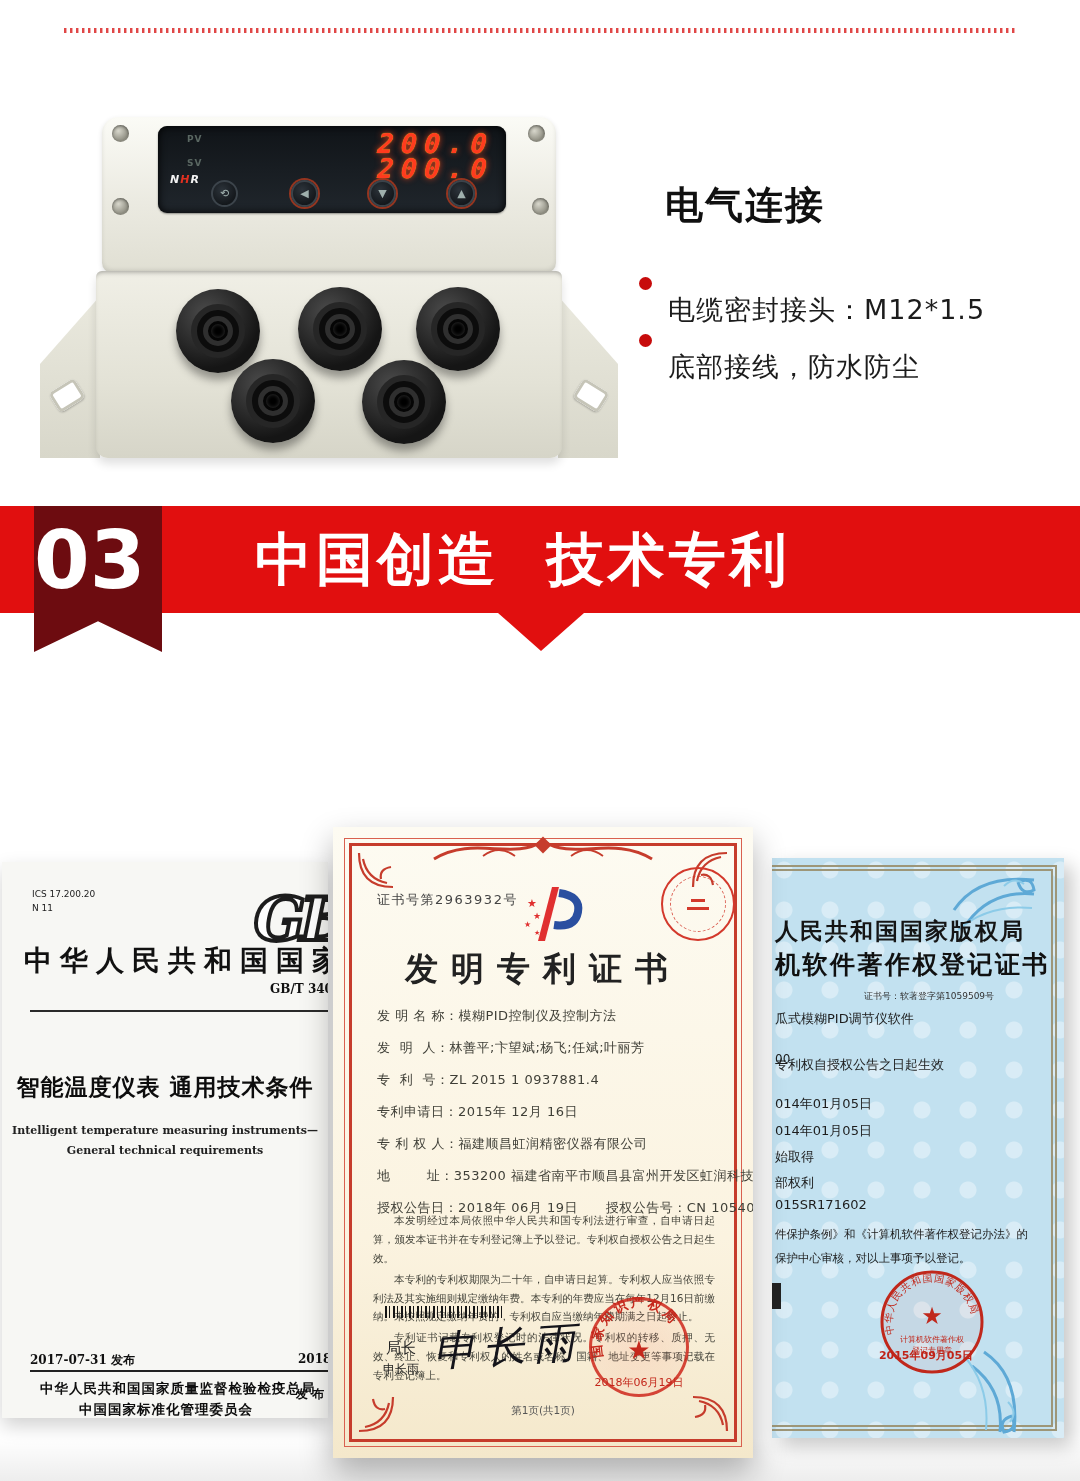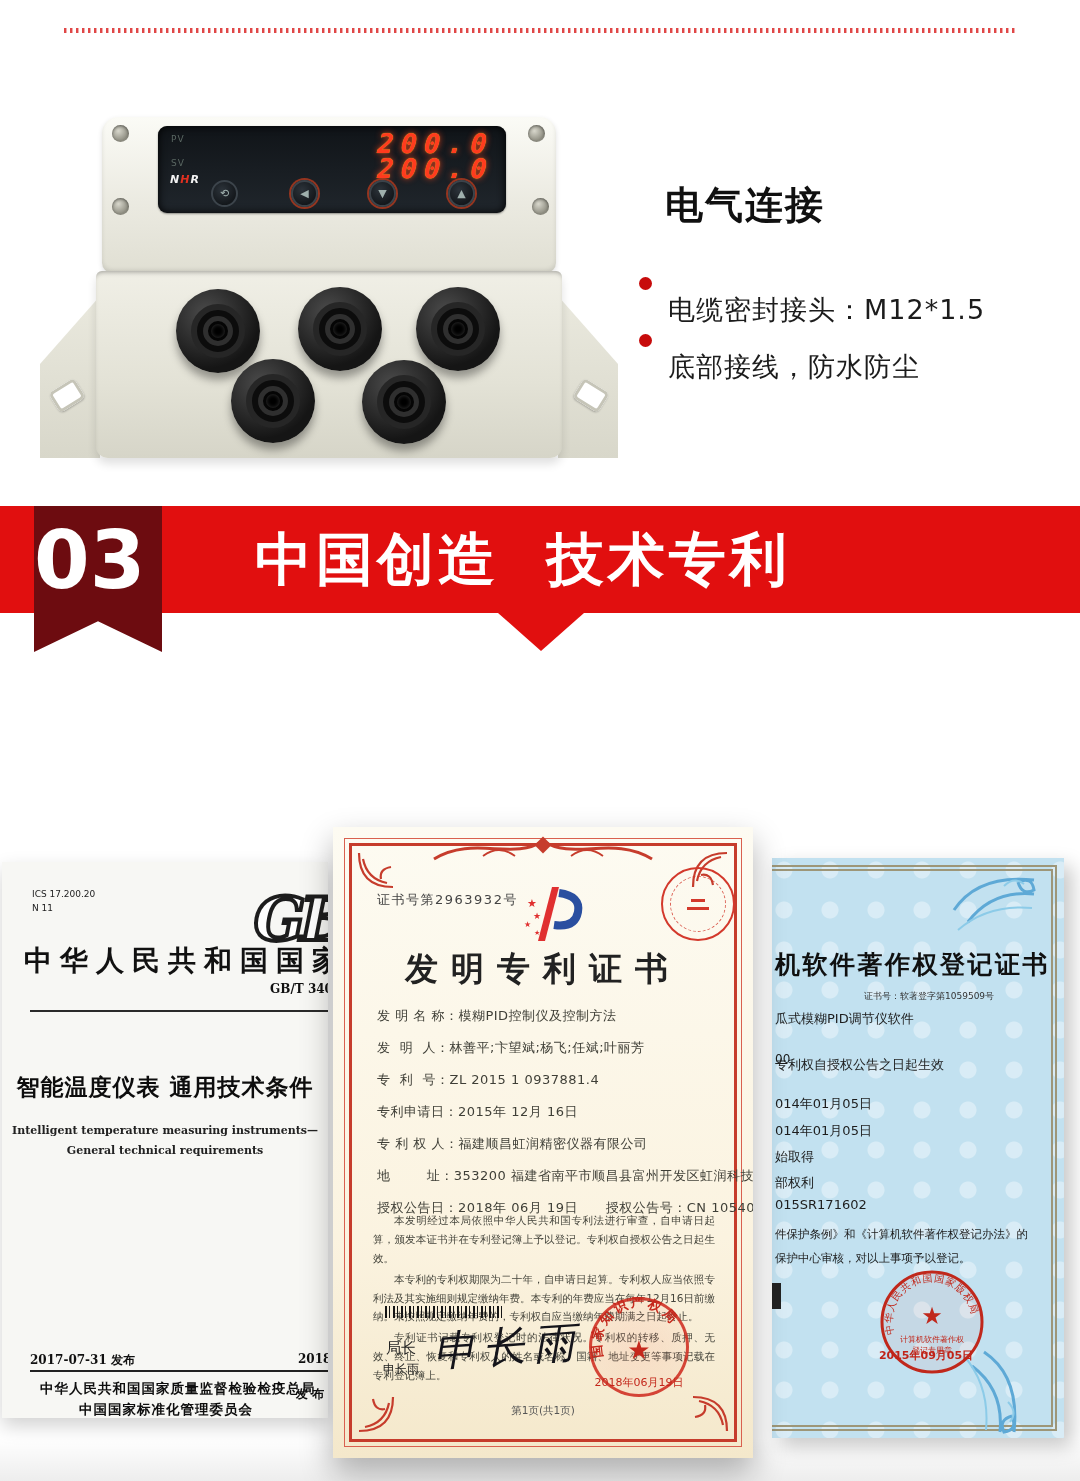--- a/index.html
+++ b/index.html
@@ -14,21 +14,21 @@
   
   .lid{left:102px;top:117px;width:454px;height:156px;border-radius:16px 16px 10px 10px;
        background:linear-gradient(180deg,#fbfbf6,#ebeae1 55%,#e0dfd3);
        box-shadow:inset 0 -3px 4px rgba(0,0,0,.10),0 2px 5px rgba(0,0,0,.12);}
   .screw{width:17px;height:17px;border-radius:50%;
          background:radial-gradient(circle at 38% 35%,#d8d7cc,#8f8e82 65%,#b9b8ac);
          box-shadow:inset 0 1px 3px rgba(0,0,0,.45);}
   .panel{left:158px;top:126px;width:348px;height:87px;border-radius:9px;
          background:linear-gradient(180deg,#101418,#20262c);
          box-shadow:inset 0 0 8px #000,0 1px 2px rgba(0,0,0,.4);}
-  .pvsv{position:absolute;left:13px;font-size:9px;color:#5a6762;letter-spacing:1px;}
+  .pvsv{position:absolute;left:29px;font-size:9px;color:#5a6762;letter-spacing:1px;font-weight:bold;}
   .digits{position:absolute;left:46px;width:290px;text-align:right;font-family:"DejaVu Sans Mono",monospace;
           font-weight:bold;font-style:italic;font-size:27px;line-height:1;letter-spacing:7px;
           color:#ff3b1e;text-shadow:0 0 6px rgba(255,70,30,.85),0 0 1px #ff2;transform:skewX(-4deg);}
   .brand{position:absolute;left:12px;top:47px;font-size:11px;font-weight:bold;font-style:italic;color:#f2f2f2;letter-spacing:1px;}
   .brand .mid{color:#e03020;}
   .btn{position:absolute;width:27px;height:27px;border-radius:50%;top:54px;
        background:radial-gradient(circle at 40% 35%,#2c333a,#14181c 70%);
        border:2px solid #3c444b;box-sizing:border-box;
        color:#9fb0ad;font-size:11px;line-height:23px;text-align:center;}
   .btn.red{box-shadow:0 0 0 2px rgba(190,60,30,.75);}
@@ -236,20 +236,21 @@
   <div class="abs cert cert-sw">
     <div class="sw-frame"></div>
     <svg class="flour" style="left:176px;top:12px;" width="92" height="72" viewBox="0 0 92 72">
       <path d="M6 40 Q30 4 86 10 M20 52 Q44 20 86 24 M70 12 q14 -6 16 8 q-12 6 -16 -8"></path>
       <path class="lt" d="M10 60 Q40 34 84 38 M56 16 q10 -10 20 -2"></path>
     </svg>
     <svg class="flour" style="left:170px;top:498px;transform:rotate(90deg);" width="92" height="72" viewBox="0 0 92 72">
       <path d="M6 40 Q30 4 86 10 M20 52 Q44 20 86 24 M70 12 q14 -6 16 8 q-12 6 -16 -8"></path>
       <path class="lt" d="M10 60 Q40 34 84 38 M56 16 q10 -10 20 -2"></path>
     </svg>
+    <div class="abs sw-h1 serif">人民共和国国家版权局</div>
     <div class="abs sw-h2 serif">机软件著作权登记证书</div>
     <div class="abs sw-no">证书号：软著登字第1059509号</div>
     <div class="abs sw-line" style="top:152px;">瓜式模糊PID调节仪软件</div>
     <div class="abs sw-line" style="top:174px;font-size:12px;margin-top:20px;">00</div>
     <div class="abs sw-line" style="top:198px;">专利权自授权公告之日起生效</div>
     <div class="abs sw-line" style="top:237px;">014年01月05日</div>
     <div class="abs sw-line" style="top:264px;">014年01月05日</div>
     <div class="abs sw-line" style="top:290px;">始取得</div>
     <div class="abs sw-line" style="top:316px;">部权利</div>
     <div class="abs sw-line" style="top:339px;">015SR171602</div>

